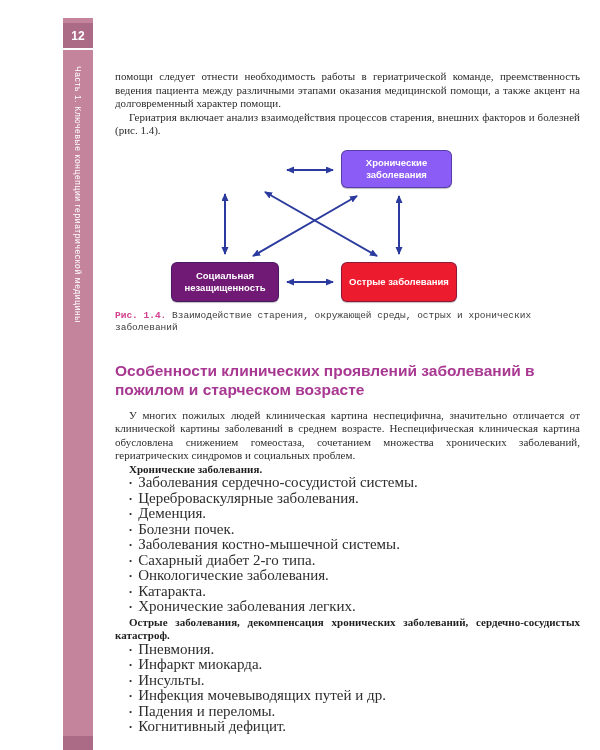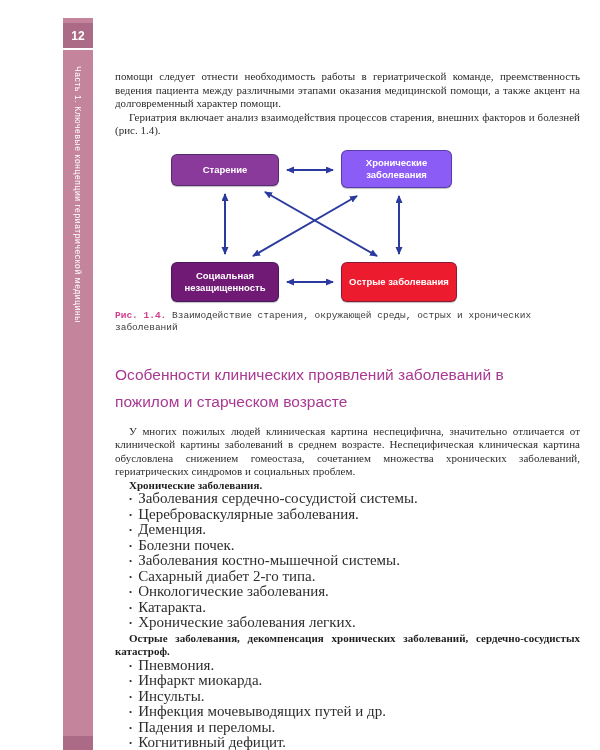--- a/index.html
+++ b/index.html
@@ -49,22 +49,22 @@
   .dbox-acute  {left:178px;top:112px; width:116px;height:40px;background:#ed1b2e;}
 
   .caption{
     margin:6px 0 0 0;font-family:Liberation Mono, monospace;
     font-size:9.5px;line-height:12.5px;color:#3c3c3c;text-align:left;
   }
   .caption .cap-label{color:#d23f8e;font-weight:bold;}
 
   .section-heading{
     margin:26px 0 10px 0;max-width:430px;
-    font-family:"Liberation Sans",sans-serif;font-weight:normal;
-    font-size:15.5px;line-height:27px;color:#a8389​2;color:#a83892;
+    font-family:"Liberation Sans",sans-serif;font-weight:bold;
+    font-size:15.5px;line-height:19px;color:#a8389​2;color:#a83892;
   }
 
   .group-title{
     margin:0;font-size:11px;line-height:13.5px;color:#1e1e1e;
     font-weight:bold;text-indent:14px;text-align:justify;
   }
   .bullet{
     font-size:15px;line-height:13.5px;color:#2d2d2d;padding-left:14px;
   }
   .bullet::before{content:"•";margin-right:6px;font-size:9px;position:relative;top:-1px;}
@@ -94,21 +94,20 @@
         </defs>
         <g stroke="#2b3a9e" stroke-width="2">
           <line x1="124" y1="20" x2="170" y2="20" marker-start="url(#ah)" marker-end="url(#ah)"></line>
           <line x1="124" y1="132" x2="170" y2="132" marker-start="url(#ah)" marker-end="url(#ah)"></line>
           <line x1="62" y1="44" x2="62" y2="104" marker-start="url(#ah)" marker-end="url(#ah)"></line>
           <line x1="236" y1="46" x2="236" y2="104" marker-start="url(#ah)" marker-end="url(#ah)"></line>
           <line x1="102" y1="42" x2="214" y2="106" marker-start="url(#ah)" marker-end="url(#ah)"></line>
           <line x1="194" y1="46" x2="90" y2="106" marker-start="url(#ah)" marker-end="url(#ah)"></line>
         </g>
       </svg>
-      <div class="dbox dbox-aging">Старение</div>
       <div class="dbox dbox-chronic">Хронические заболевания</div>
       <div class="dbox dbox-social">Социальная незащищенность</div>
       <div class="dbox dbox-acute">Острые заболевания</div>
     </div>
 
     <p class="caption"><span class="cap-label">Рис. 1.4.</span><span> Взаимодействие старения, окружающей среды, острых и хронических заболеваний</span></p>
 
     <h2 class="section-heading">Особенности клинических проявлений заболеваний в пожилом и старческом возрасте</h2>
 
     <p class="body-text indent">У многих пожилых людей клиническая картина неспецифична, значительно отличается от клинической картины заболеваний в среднем возрасте. Неспецифическая клиническая картина обусловлена снижением гомеостаза, сочетанием множества хронических заболеваний, гериатрических синдромов и социальных проблем.</p>

